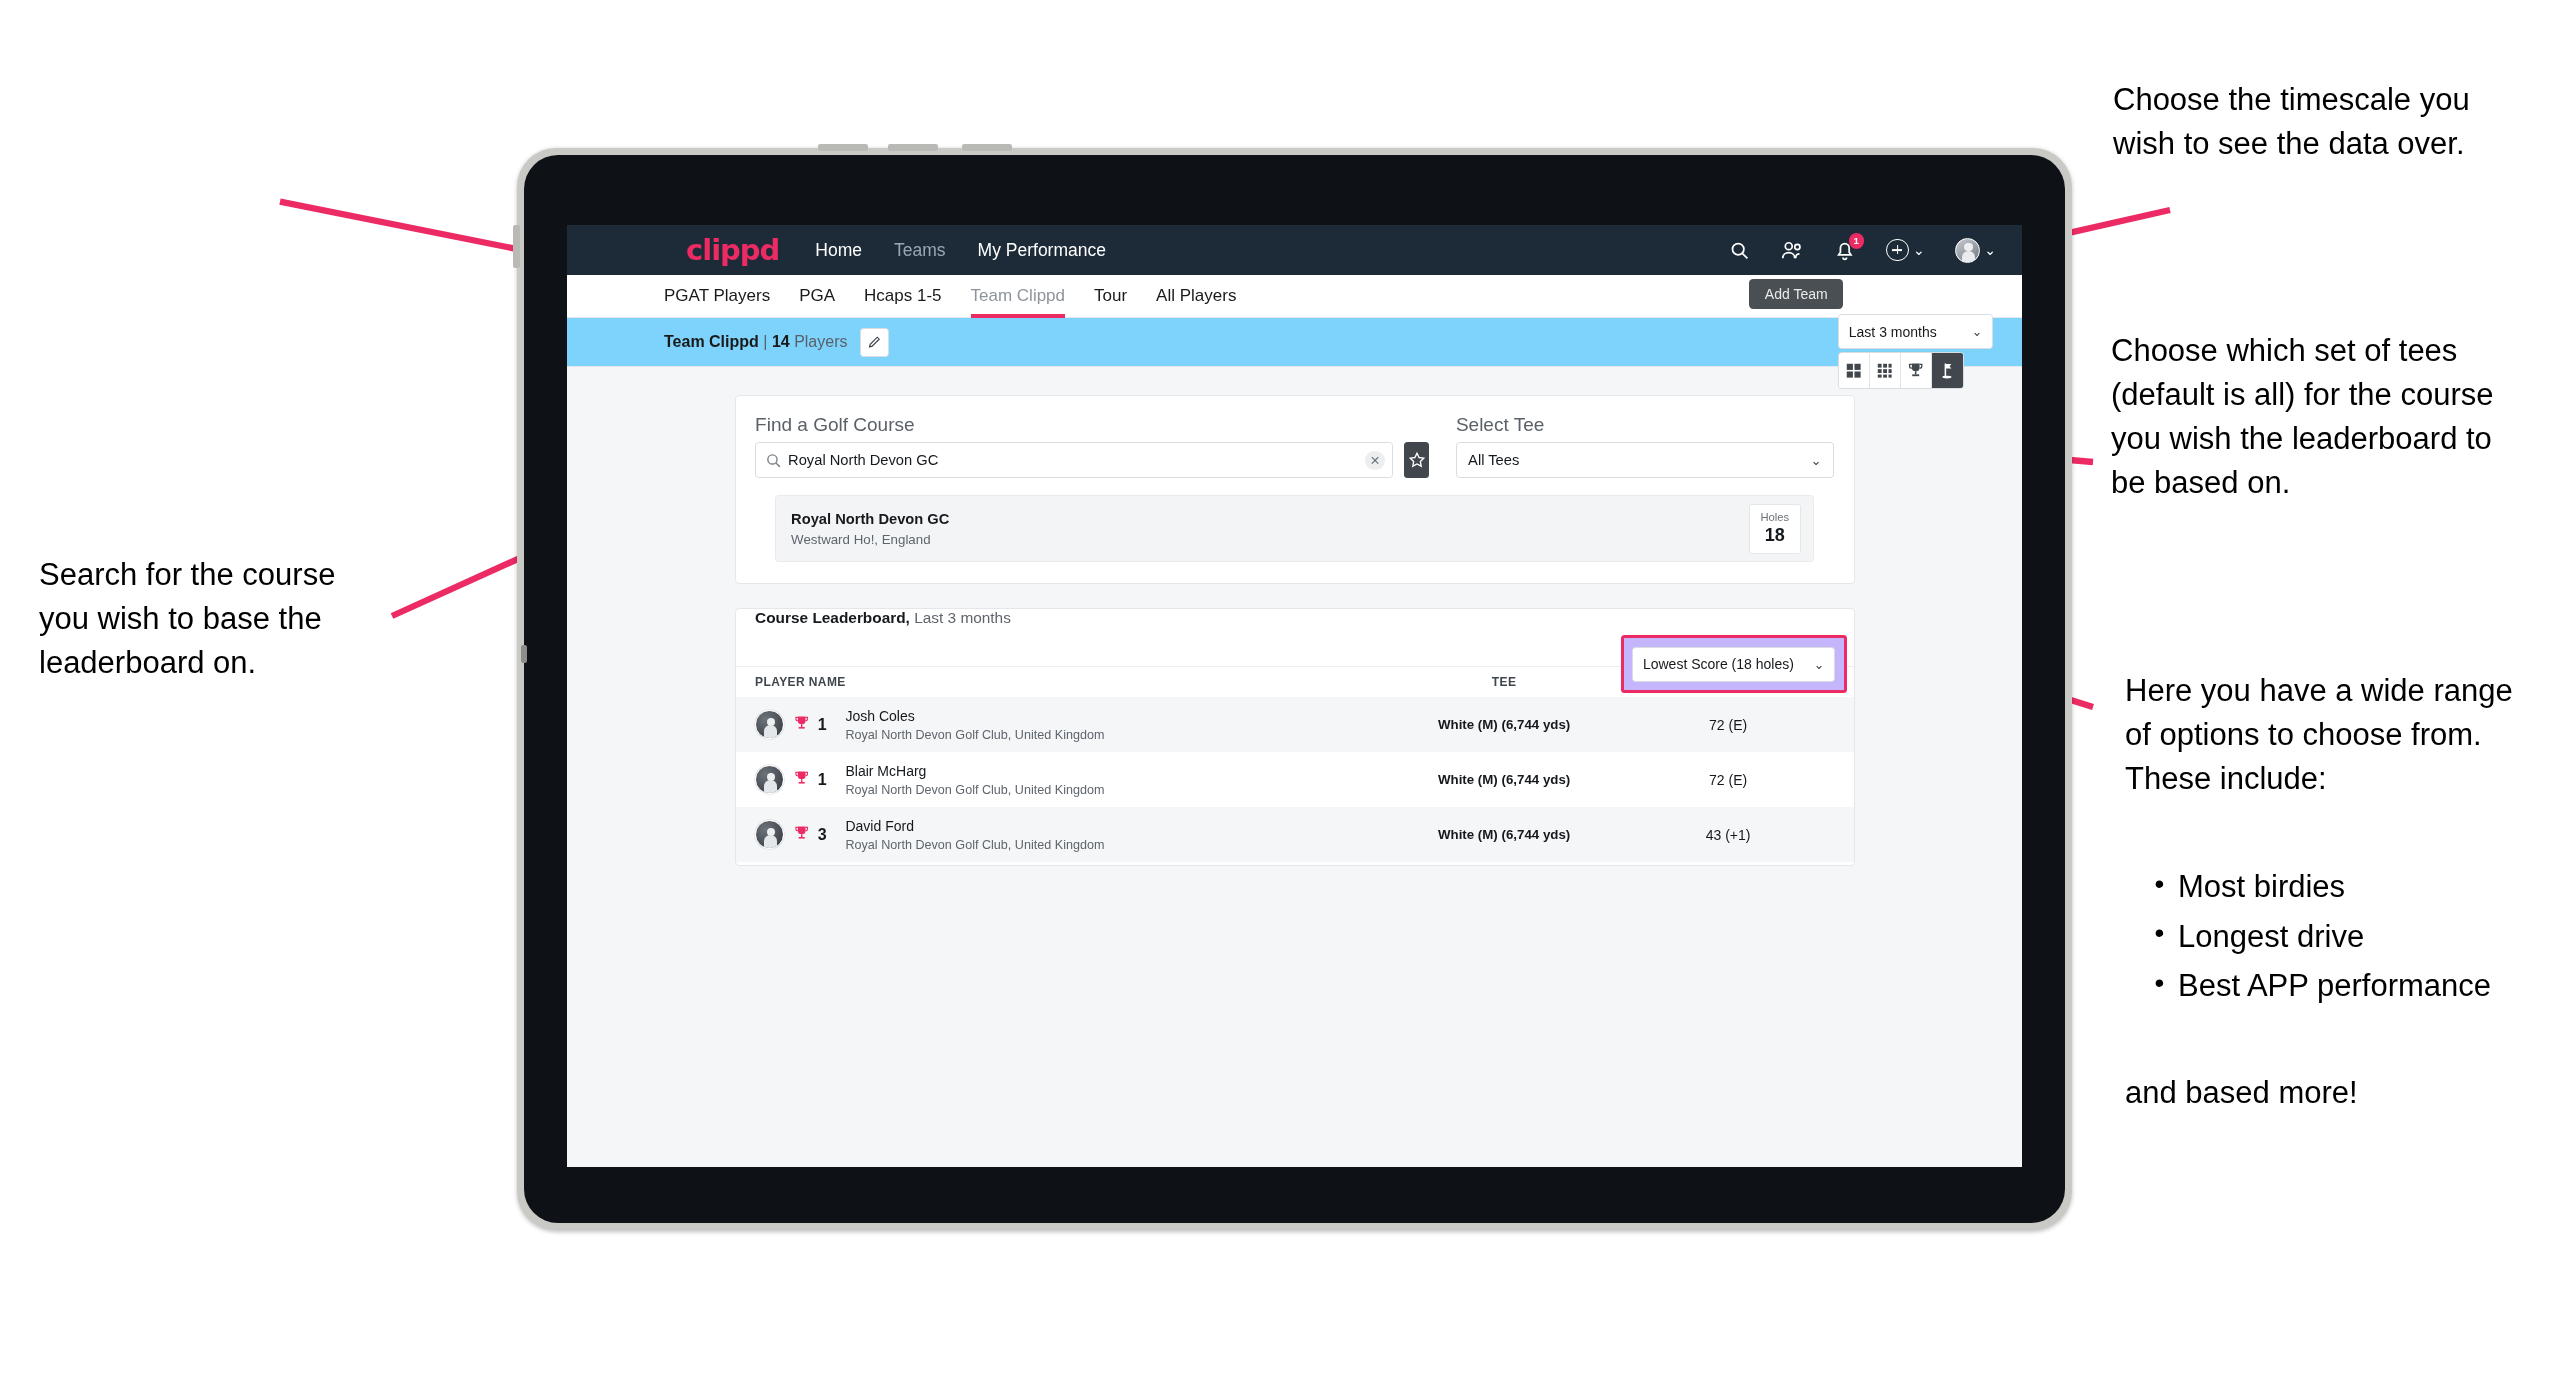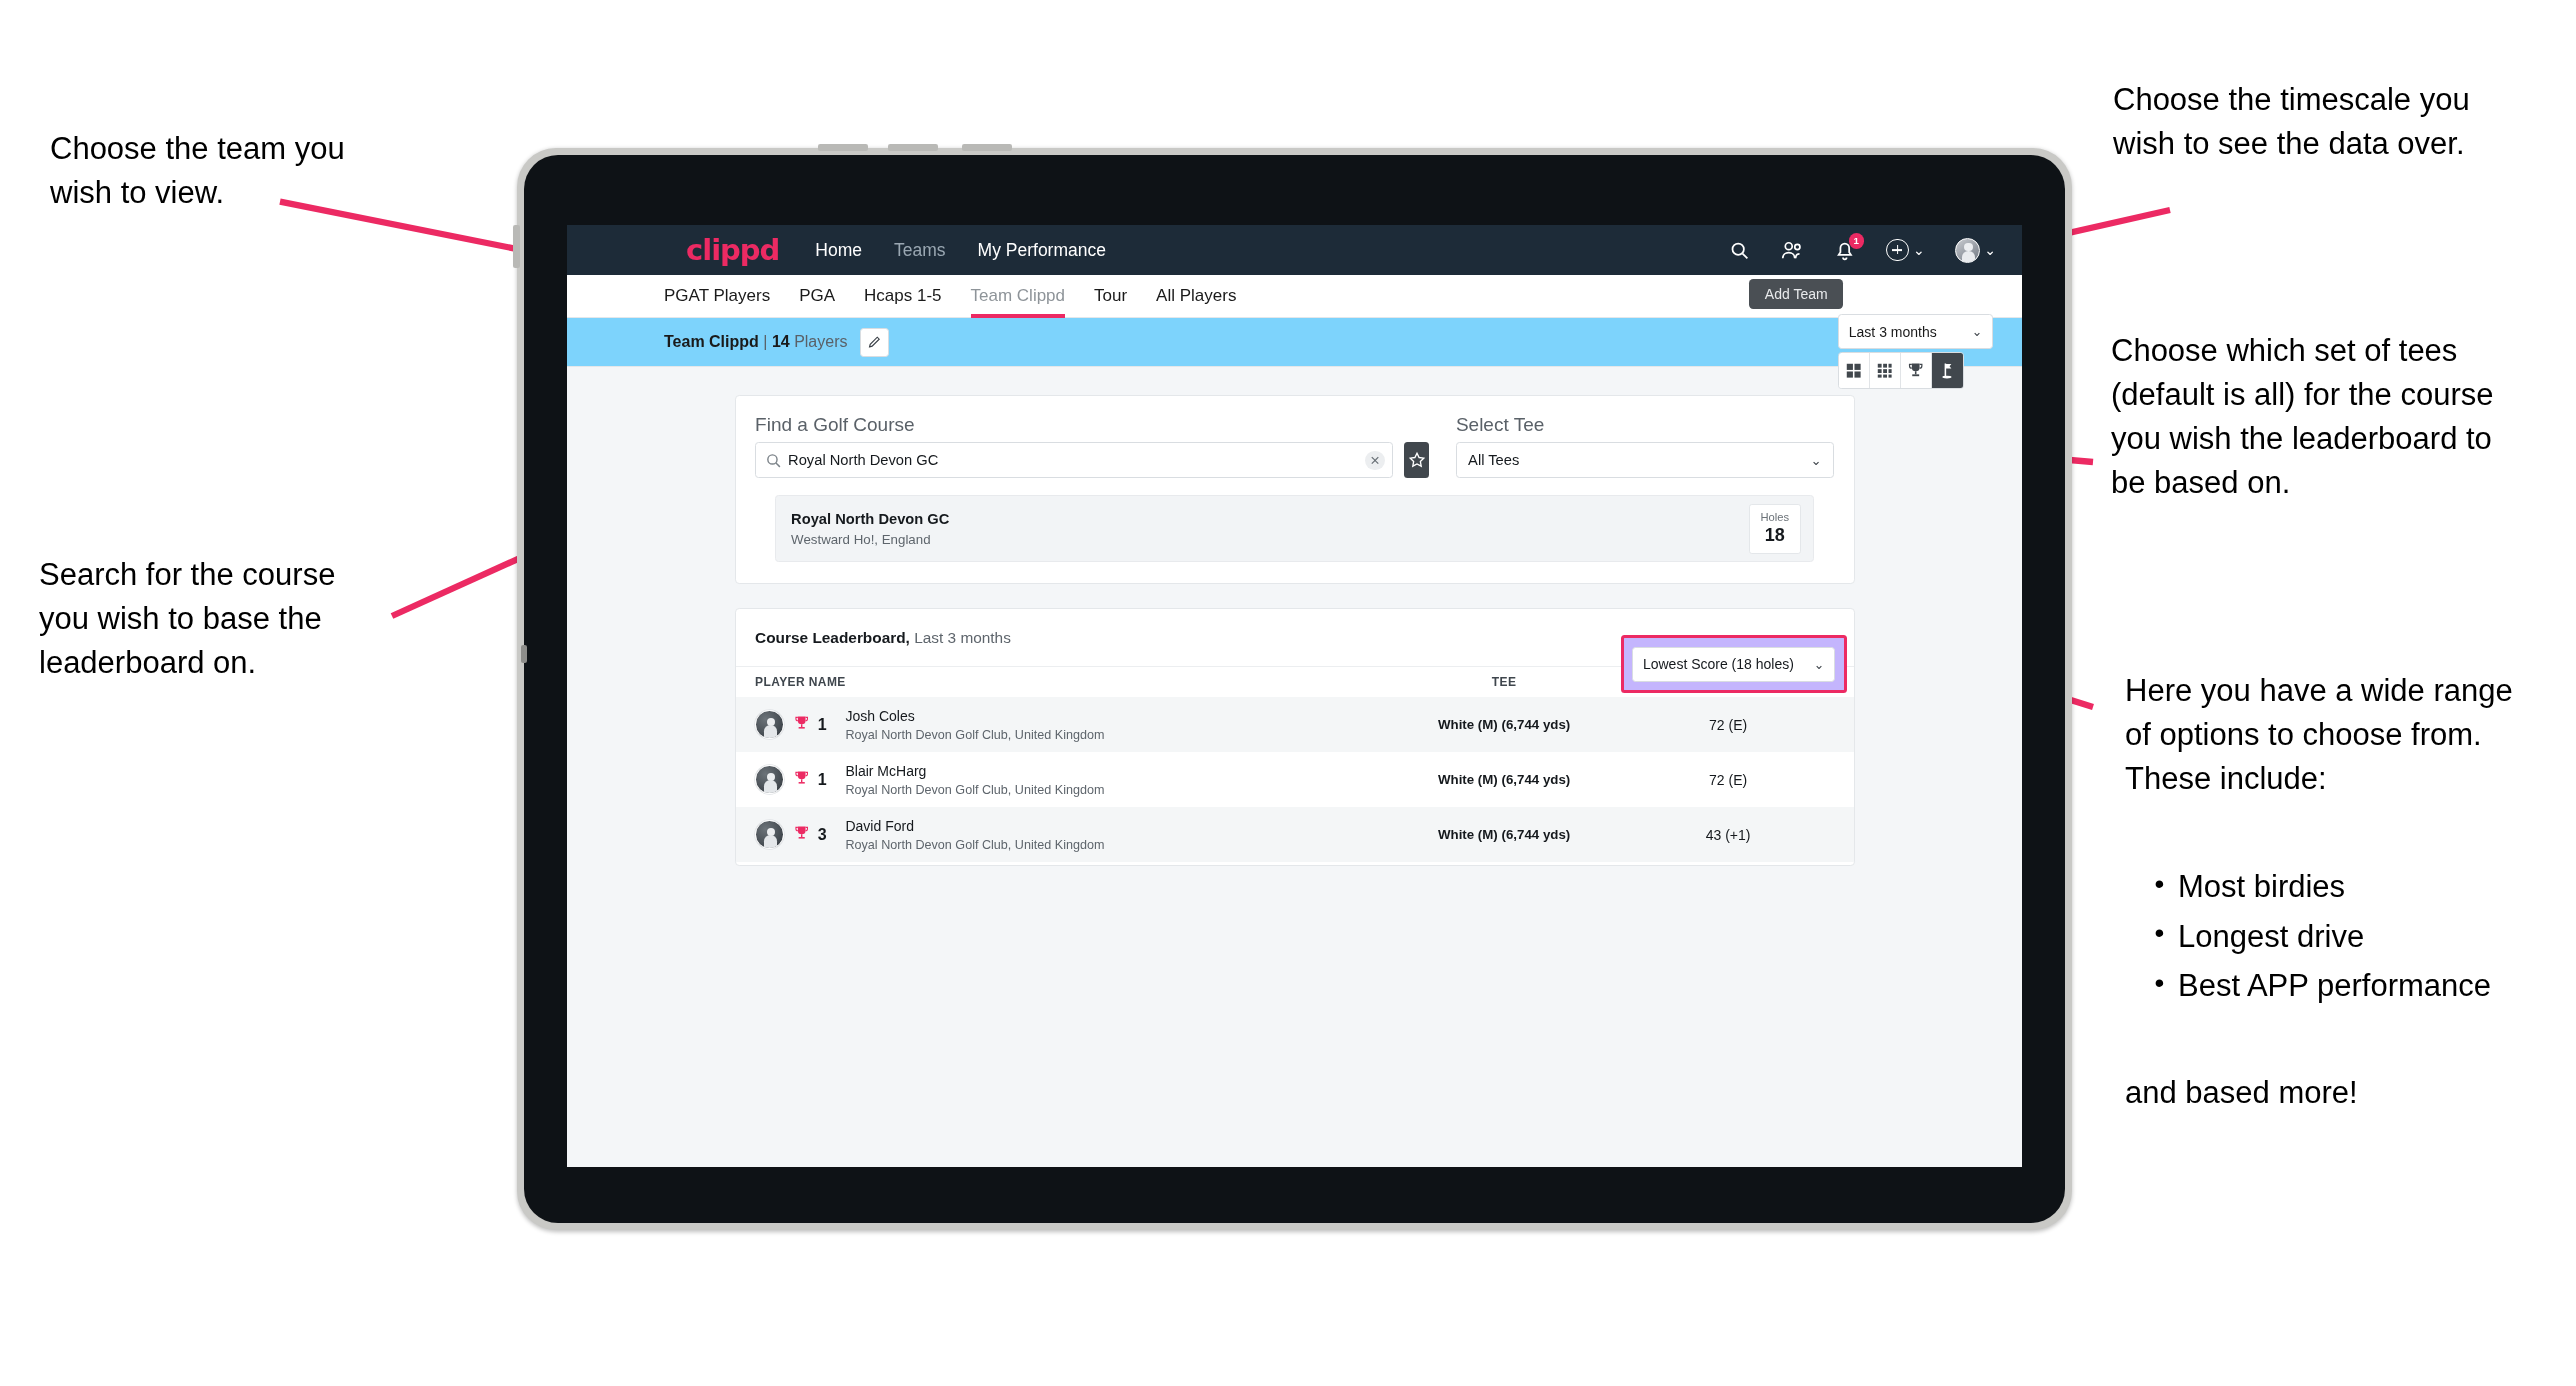--- a/index.html
+++ b/index.html
@@ -200,21 +200,21 @@
   .course-loc { font-size: 13.3px; color:#5e656c; margin-top: 4.9px; }
   .holes-box {
     margin-left:auto; width: 52px; height: 50px; background:#fff;
     border:0.7px solid #e4e7ea; border-radius:2.8px;
     display:flex; flex-direction:column; align-items:center; justify-content:center;
   }
   .holes-lbl { font-size: 11.2px; color:#6b7278; }
   .holes-val { font-size: 18px; font-weight: 700; color:#15191d; margin-top: 2.1px; }
 
   .lb-card { margin-top: 24px; padding-bottom: 2.8px; }
-  .lb-head { height: 57px; display:flex; align-items:center; padding: 0 19.6px; position:relative; }
+  .lb-head { height: 57px; display:flex; align-items:flex-start; padding: 0 19.6px; position:relative; }
   .lb-title { font-size: 15.4px; color:#15191d; }
   .lb-title b { font-weight:700; }
   .lb-title .sub { color:#5e656c; font-weight:400; }
   .lb-select-hl {
     margin-left:auto; position:absolute; right: 7px; top: -2.1px;
     border: 3.5px solid #ec2a63; border-radius: 3.5px; padding: 8.4px 8.4px;
     background: #c4b5fd;
     margin-top: 28px;
   }
   .lb-select {
@@ -258,22 +258,20 @@
   .p-name { font-size: 14px; color:#15191d; }
   .p-club { font-size: 12.6px; color:#5e656c; margin-top: 4.2px; }
   .t-cell { width: 266px; text-align:center; font-size: 13.3px; font-weight:700; color:#15191d; }
   .s-cell { width: 182px; text-align:center; font-size: 14px; color:#15191d; }
 </style>
 </head>
 <body>
 
 <div class="page">
 
-  <div class="anno anno-a">Choose the team you
-wish to view.</div>
   <div class="anno anno-c">Choose the timescale you
 wish to see the data over.</div>
   <div class="anno anno-b">Search for the course
 you wish to base the
 leaderboard on.</div>
   <div class="anno anno-d">Choose which set of tees
 (default is all) for the course
 you wish the leaderboard to
 be based on.</div>
   <div class="anno anno-e">Here you have a wide range

